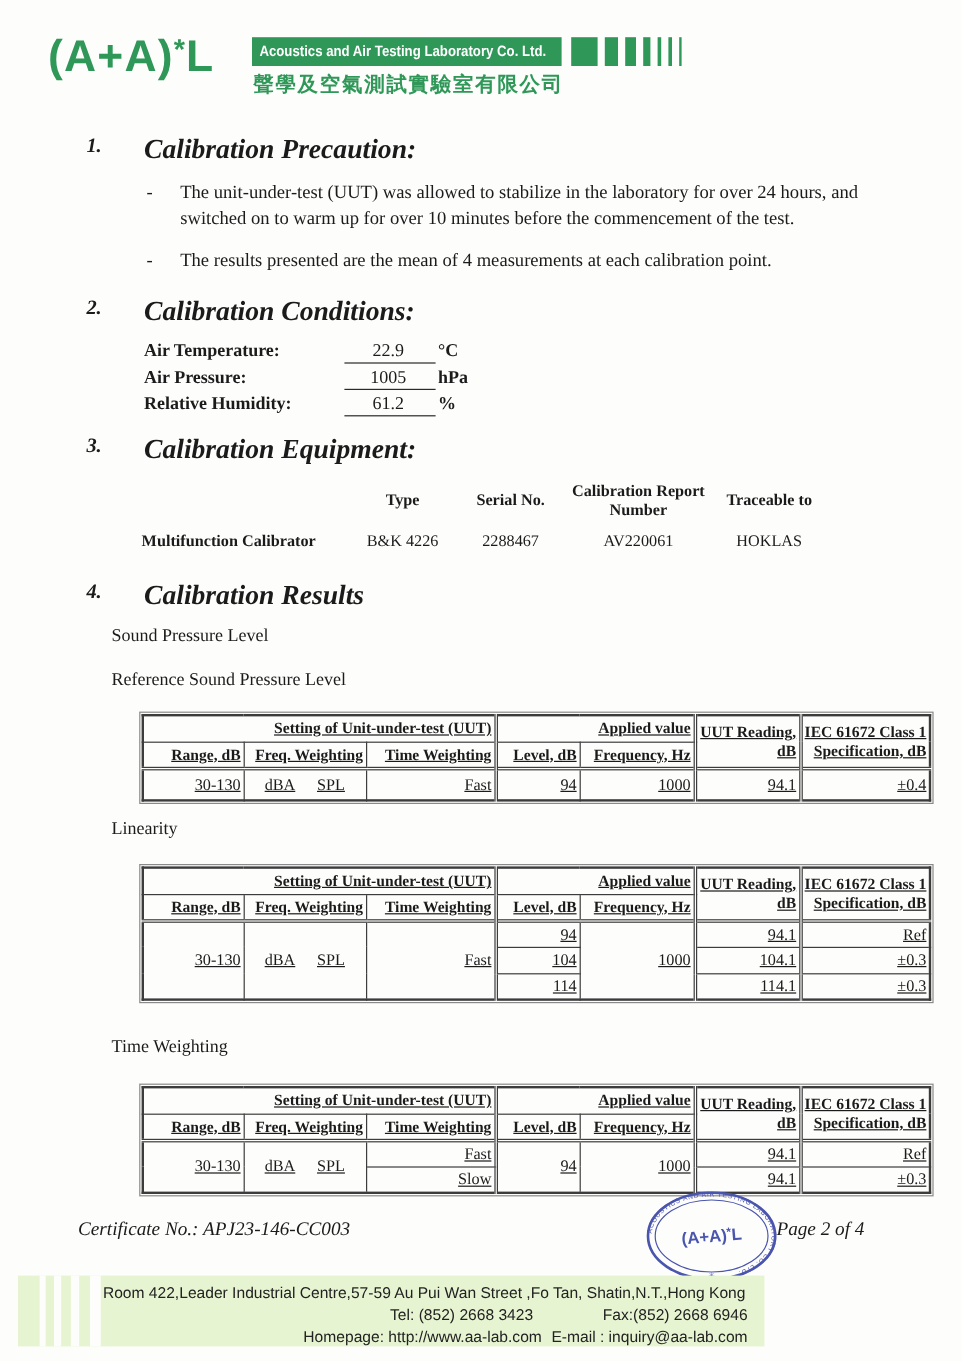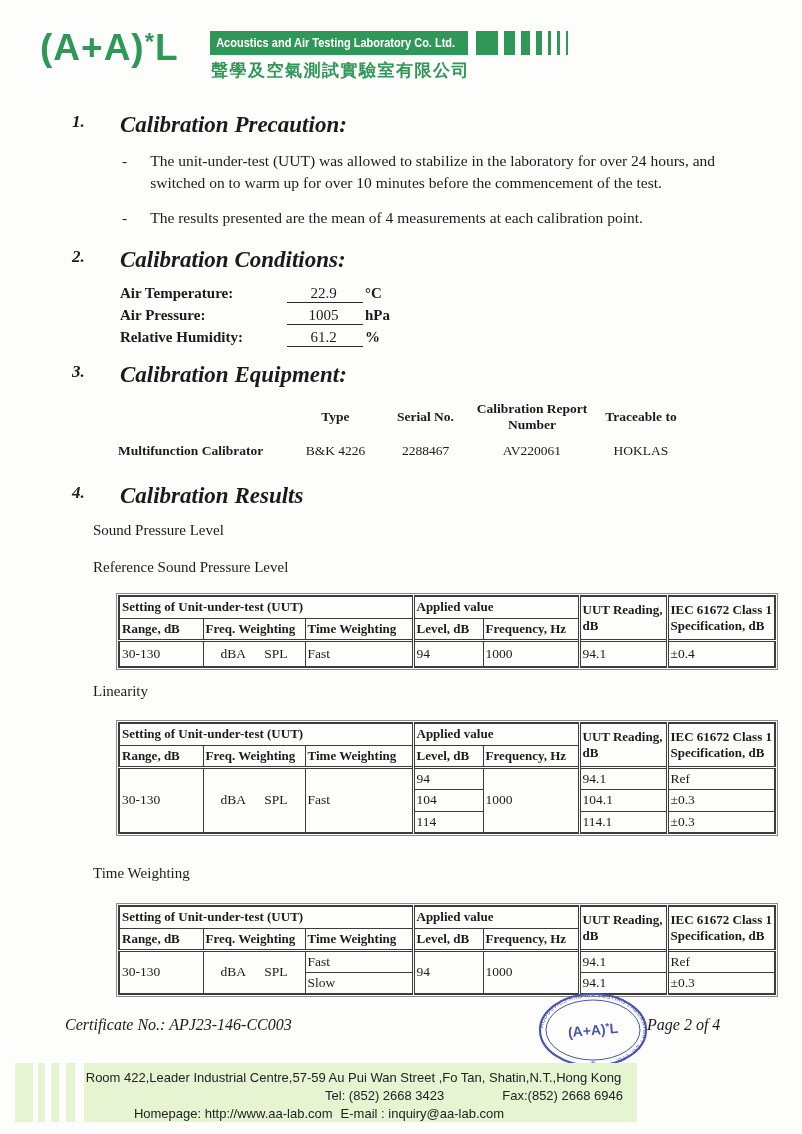--- a/index.html
+++ b/index.html
@@ -50,37 +50,37 @@
   .equip{left:118px;top:400px;width:580px;font-size:13.5px;}
   .equip-head{display:grid;grid-template-columns:175px 85px 95px 118px 100px;align-items:center;
               font-weight:bold;text-align:center;min-height:34px;}
   .equip-row{display:grid;grid-template-columns:175px 85px 95px 118px 100px;text-align:center;margin-top:9px;}
   .equip-row .ename{text-align:left;font-weight:bold;}
 
   
   .sublabel{left:93px;font-size:15px;}
   table.res{position:absolute;left:118px;border-collapse:collapse;border:2px solid var(--line);
             outline:1px solid #8a8a8a;outline-offset:1px;font-size:13.5px;table-layout:fixed;}
-  table.res th,table.res td{border:1px solid var(--line);text-align:left;padding:0 2px;
-            height:22px;white-space:nowrap;overflow:hidden;}
+  table.res th,table.res td{border:1px solid var(--line);text-align:right;padding:0 2px;
+            height:22px;white-space:nowrap;overflow:hidden;text-decoration:underline;}
   table.res th{font-weight:bold;font-size:13px;}
   .sep{border-left:3px double var(--line) !important;}
   .dbl-top{border-top:3px double var(--line) !important;}
   .freqcell{display:flex;justify-content:space-around;padding:4px 6px;}
 
   
   .cert{left:65px;top:1016px;font-style:italic;font-size:16px;}
   .pageno{left:647px;top:1016px;font-style:italic;font-size:16px;}
   .stamp{left:536px;top:990px;}
   .footerbar{left:15px;top:1063px;width:622px;height:59px;background:var(--footerbg);
              font-family:"Liberation Sans",sans-serif;font-size:13px;color:#222;padding-top:6px;}
   .footerbar .stripe{position:absolute;top:0;height:59px;background:#fdfdfb;}
   .f1{text-align:center;line-height:18px;padding-left:55px;}
   .f2{display:flex;justify-content:flex-end;gap:58px;line-height:18px;padding-right:14px;}
-  .f3{display:flex;justify-content:center;gap:8px;line-height:18px;padding-right:14px;}
+  .f3{display:flex;justify-content:flex-end;gap:8px;line-height:18px;padding-right:14px;}
 </style>
 </head>
 <body>
 
 <div class="abs logo"><span>(A+A)</span><sup>*</sup><span>L</span></div>
 
 <div class="abs banner">
     <span>Acoustics and Air Testing Laboratory Co. Ltd.</span>
   </div>
 

